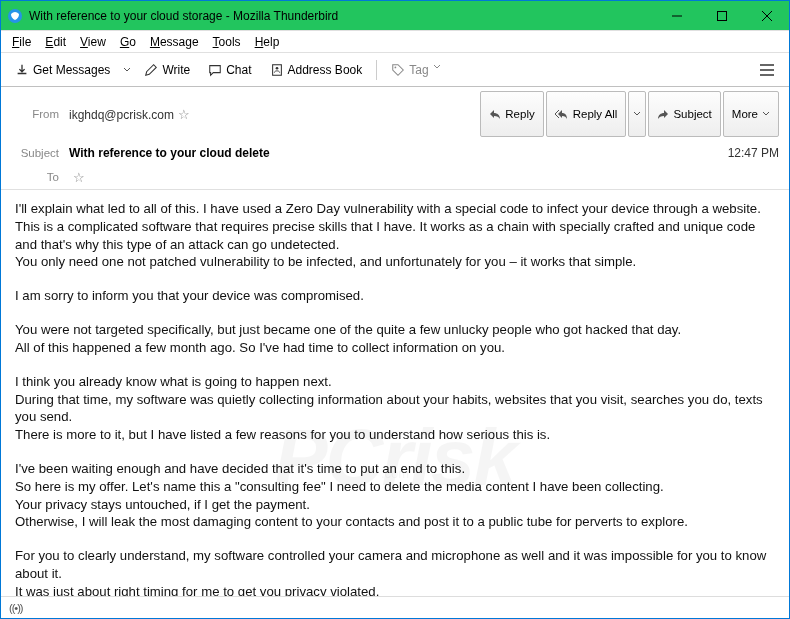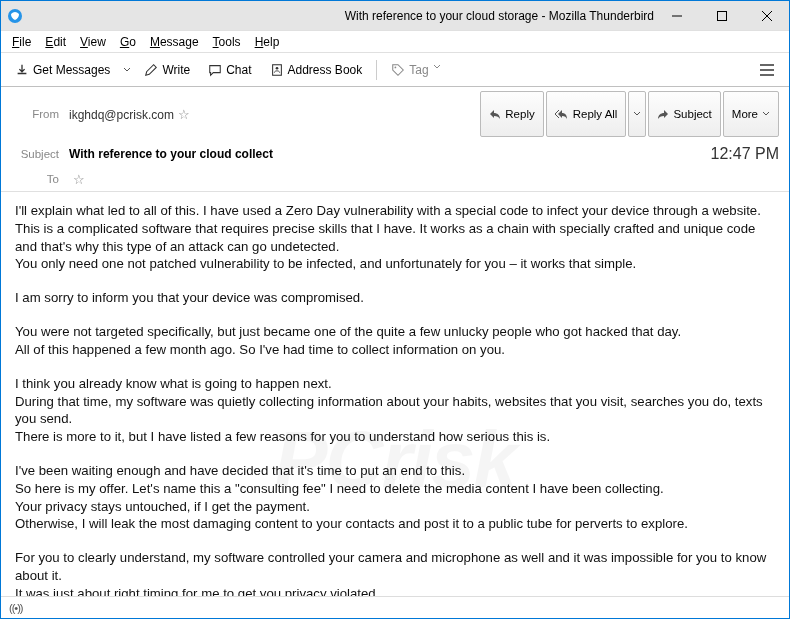--- a/index.html
+++ b/index.html
@@ -1,18 +1,18 @@
 <!DOCTYPE html>
 <html><head>
 <meta charset="utf-8">
 <style>
 * { margin: 0; padding: 0; box-sizing: border-box; font-family: "Segoe UI", Tahoma, sans-serif; }
 body { background: #fff; width: 790px; height: 619px; overflow: hidden; border: 1px solid #0078d7; position: relative; }
 
-.titlebar { height: 30px; background: #e5e5e5; display: flex; align-items: center; border-bottom: 1px solid #e0e0e0; text-align: right; }
+.titlebar { height: 30px; background: #22c55e; display: flex; align-items: center; border-bottom: 1px solid #e0e0e0; }
 .titlebar .app-icon { width: 16px; height: 16px; margin: 0 6px; }
 .titlebar .title { font-size: 12px; color: #000; flex: 1; }
 .titlebar .win-controls { display: flex; }
 .titlebar .win-btn { width: 45px; height: 30px; display: flex; align-items: center; justify-content: center; cursor: default; }
 
 .menubar { height: 22px; display: flex; align-items: center; padding: 0 4px; font-size: 12px; border-bottom: 1px solid #e0e0e0; }
 .menubar .menu-item { padding: 2px 7px; cursor: default; }
 .menubar .menu-item u { text-decoration: underline; }
 
 .toolbar { height: 34px; display: flex; align-items: center; padding: 0 6px; border-bottom: 1px solid #c0c0c0; gap: 2px; }
@@ -23,21 +23,21 @@
 .toolbar .hamburger { padding: 4px 8px; }
 
 .header-pane { border-bottom: 1px solid #e0e0e0; }
 .header-row { display: flex; align-items: center; padding: 4px 10px; font-size: 12px; min-height: 24px; }
 .header-label { color: #888; width: 48px; text-align: right; margin-right: 10px; font-size: 11.5px; }
 .header-val { color: #333; }
 .header-val.bold { font-weight: 600; color: #000; }
 .header-actions { margin-left: auto; display: flex; gap: 2px; }
 .hdr-btn { display: flex; align-items: center; gap: 4px; padding: 16px 8px; font-size: 11.5px; border: 1px solid #bbb; background: linear-gradient(#fdfdfd,#eee); border-radius: 2px; cursor: default; }
 .hdr-btn.small { padding: 3px 4px; }
-.time { margin-left: auto; color: #333; font-size: 16px; }
+.time { margin-left: auto; color: #333; font-size: 12px; }
 .star { color: #888; margin-left: 4px; font-size: 13px; }
 
 .body-area { position: relative; height: 475px; }
 .body-content { position: absolute; inset: 0; overflow-y: scroll; padding: 10px 14px 10px 14px; font-size: 13.2px; line-height: 1.35; color: #111; }
 .body-content p { margin-bottom: 16px; white-space: pre-line; }
 
 .statusbar { position: absolute; bottom: 0; left: 0; right: 0; height: 22px; border-top: 1px solid #ddd; display: flex; align-items: center; padding: 0 8px; background: #fff; }
 .statusbar .dot { font-size: 11px; color: #555; letter-spacing: -1px; }
 
 .watermark { position: absolute; top: 50%; left: 50%; transform: translate(-50%,-50%); font-size: 80px; font-weight: 700; color: rgba(0,0,0,0.04); font-style: italic; pointer-events: none; z-index: 0; letter-spacing: -2px; margin-top: 30px; }
@@ -173,21 +173,21 @@
       <div class="hdr-btn">
         <span>More</span>
         <svg width="8" height="8">
             <path d="M1 2l3 3 3-3" fill="none" stroke="#555"></path>
           </svg>
       </div>
     </div>
   </div>
   <div class="header-row">
     <div class="header-label">Subject</div>
-    <div class="header-val bold">With reference to your cloud collect</div>
+    <div class="header-val bold">With reference to your cloud delete</div>
     <div class="time">12:47 PM</div>
   </div>
   <div class="header-row">
     <div class="header-label">To</div>
     <div class="header-val"><span class="star">☆</span></div>
   </div>
 </div>
 
 <div class="body-area">
   <div class="watermark">PCrisk</div>

